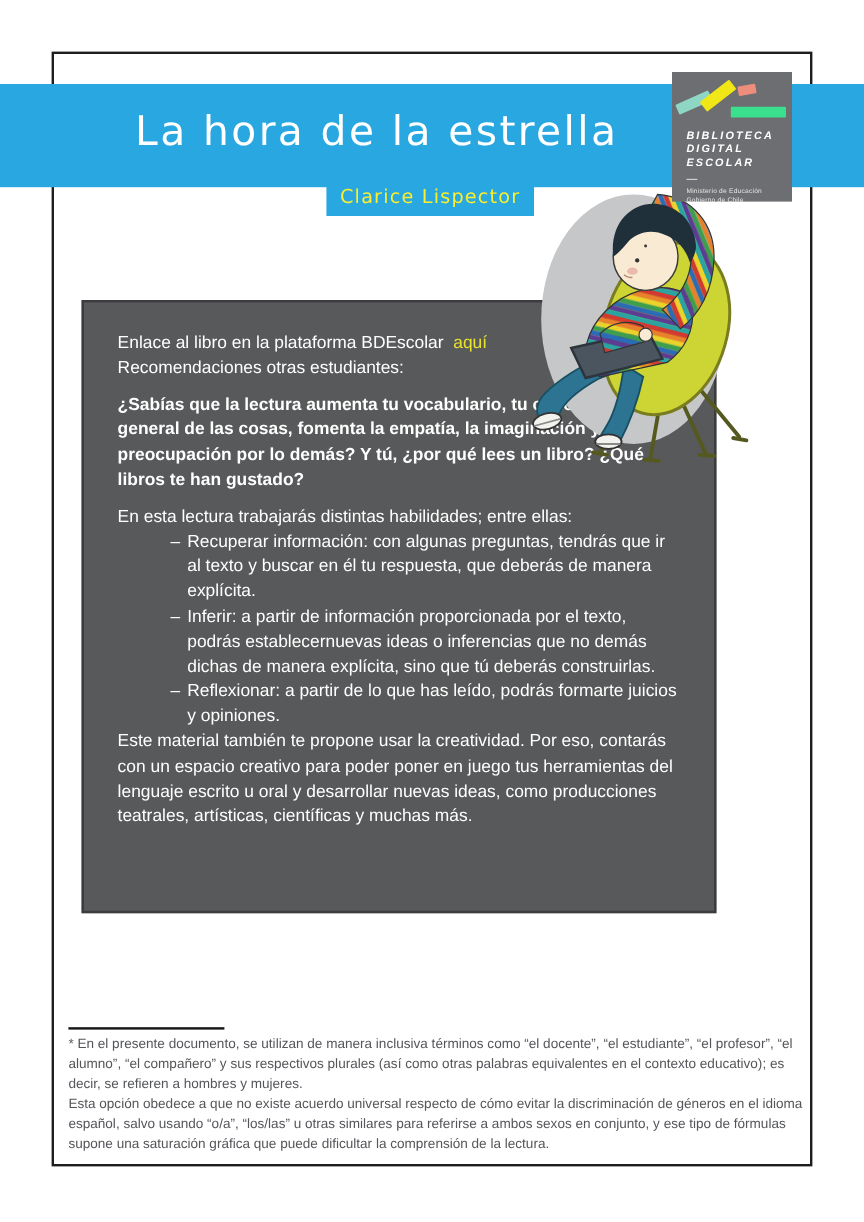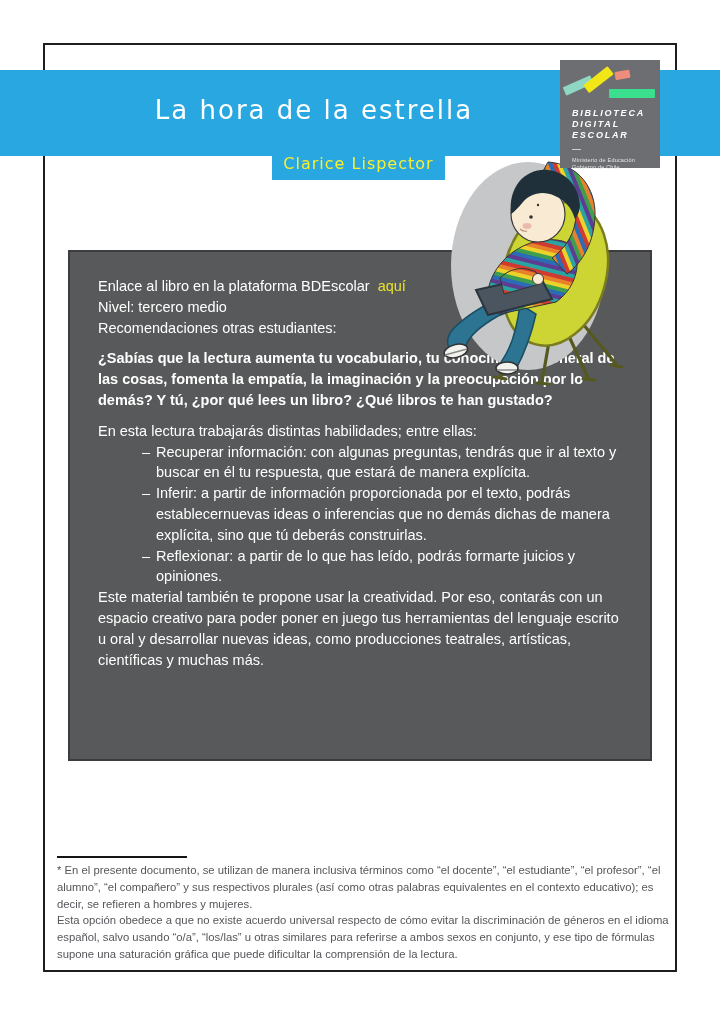--- a/index.html
+++ b/index.html
@@ -11,21 +11,21 @@
   .page-frame {
     position:absolute; left:43px; top:43px; width:634px; height:929px;
     border:2px solid #1e1e20; background:#ffffff; z-index:1;
   }
   .blue-band {
     position:absolute; left:0; top:70px; width:720px; height:86px;
     background:#29a7e0; z-index:2;
   }
   .doc-title {
     position:absolute; left:0; top:88px; width:628px; text-align:center;
-    color:#ffffff; font-size:26px; line-height:44px; letter-spacing:2px;
+    color:#ffffff; font-size:34px; line-height:44px; letter-spacing:2px;
     font-family:"DejaVu Sans", sans-serif; z-index:3;
   }
   .author-box {
     position:absolute; left:272px; top:148px; width:173px; height:32px;
     background:#29a7e0; color:#f9ee2f; text-align:center; line-height:32px;
     font-size:16px; letter-spacing:1px; font-family:"DejaVu Sans", sans-serif;
     z-index:2;
   }
   .logo-box {
     position:absolute; left:560px; top:60px; width:100px; height:108px;
@@ -35,21 +35,21 @@
   .logo-text { margin-top:42px; color:#ffffff; font-weight:bold;
     font-size:9px; line-height:11px; letter-spacing:1.8px;font-style:italic; }
   .logo-dash { color:#ffffff; font-size:9px; line-height:8px; margin-top:4px; }
   .logo-ministry { margin-top:4px; color:#e6e6e6; font-size:5.5px;
     line-height:7px; letter-spacing:0.2px; }
   .illustration {
     position:absolute; left:438px; top:158px; width:235px; height:228px;
     z-index:4; pointer-events:none;
   }
   .content-box {
-    position:absolute; left:68px; top:250px; width:584px; height:511px;
+    position:absolute; left:68px; top:250px; width:529px; height:511px;
     background:#58595a; border:2px solid #3c3c3e; color:#ffffff;
     padding:24px 28px 0 28px; font-size:14.5px; line-height:20.8px;
     z-index:3; overflow:hidden;
   }
   .content-box p { margin:0; }
   .meta-line { white-space:nowrap; }
   .link-yellow { color:#e8e22e; cursor:pointer; }
   .para-gap { margin-top:10px !important; }
   .bold { font-weight:bold; }
   ul.skills { list-style:none; margin:0 0 0 44px; }
@@ -157,30 +157,29 @@
     <ellipse cx="89" cy="68" rx="4.5" ry="3" fill="#eab0a6" opacity="0.85"></ellipse>
     <path d="M82,71 q3,3 7,2" fill="none" stroke="#b98d74" stroke-width="1.2"></path>
   </g>
 </svg>
 
 <div class="content-box">
   <p class="meta-line">
     <span>Enlace al libro en la plataforma BDEscolar</span>&nbsp;
     <span class="link-yellow">aquí</span>
   </p>
-  <p class="meta-line">Nivel: tercero medio</p>
   <p class="meta-line">Recomendaciones otras estudiantes:</p>
 
   <p class="bold para-gap">¿Sabías que la lectura aumenta tu vocabulario, tu conocimiento general de las cosas, fomenta la empatía, la imaginación y la preocupación por lo demás? Y tú, ¿por qué lees un libro? ¿Qué libros te han gustado?</p>
 
   <p class="para-gap">En esta lectura trabajarás distintas habilidades; entre ellas:</p>
   <ul class="skills">
     <li>
       <span class="dash">–</span>
-      <span>Recuperar información: con algunas preguntas, tendrás que ir al texto y buscar en él tu respuesta, que estará de manera explícita.</span>
+      <span>Recuperar información: con algunas preguntas, tendrás que ir al texto y buscar en él tu respuesta, que deberás de manera explícita.</span>
     </li>
     <li>
       <span class="dash">–</span>
       <span>Inferir: a partir de información proporcionada por el texto, podrás establecernuevas ideas o inferencias que no demás dichas de manera explícita, sino que tú deberás construirlas.</span>
     </li>
     <li>
       <span class="dash">–</span>
       <span>Reflexionar: a partir de lo que has leído, podrás formarte juicios y opiniones.</span>
     </li>
   </ul>

